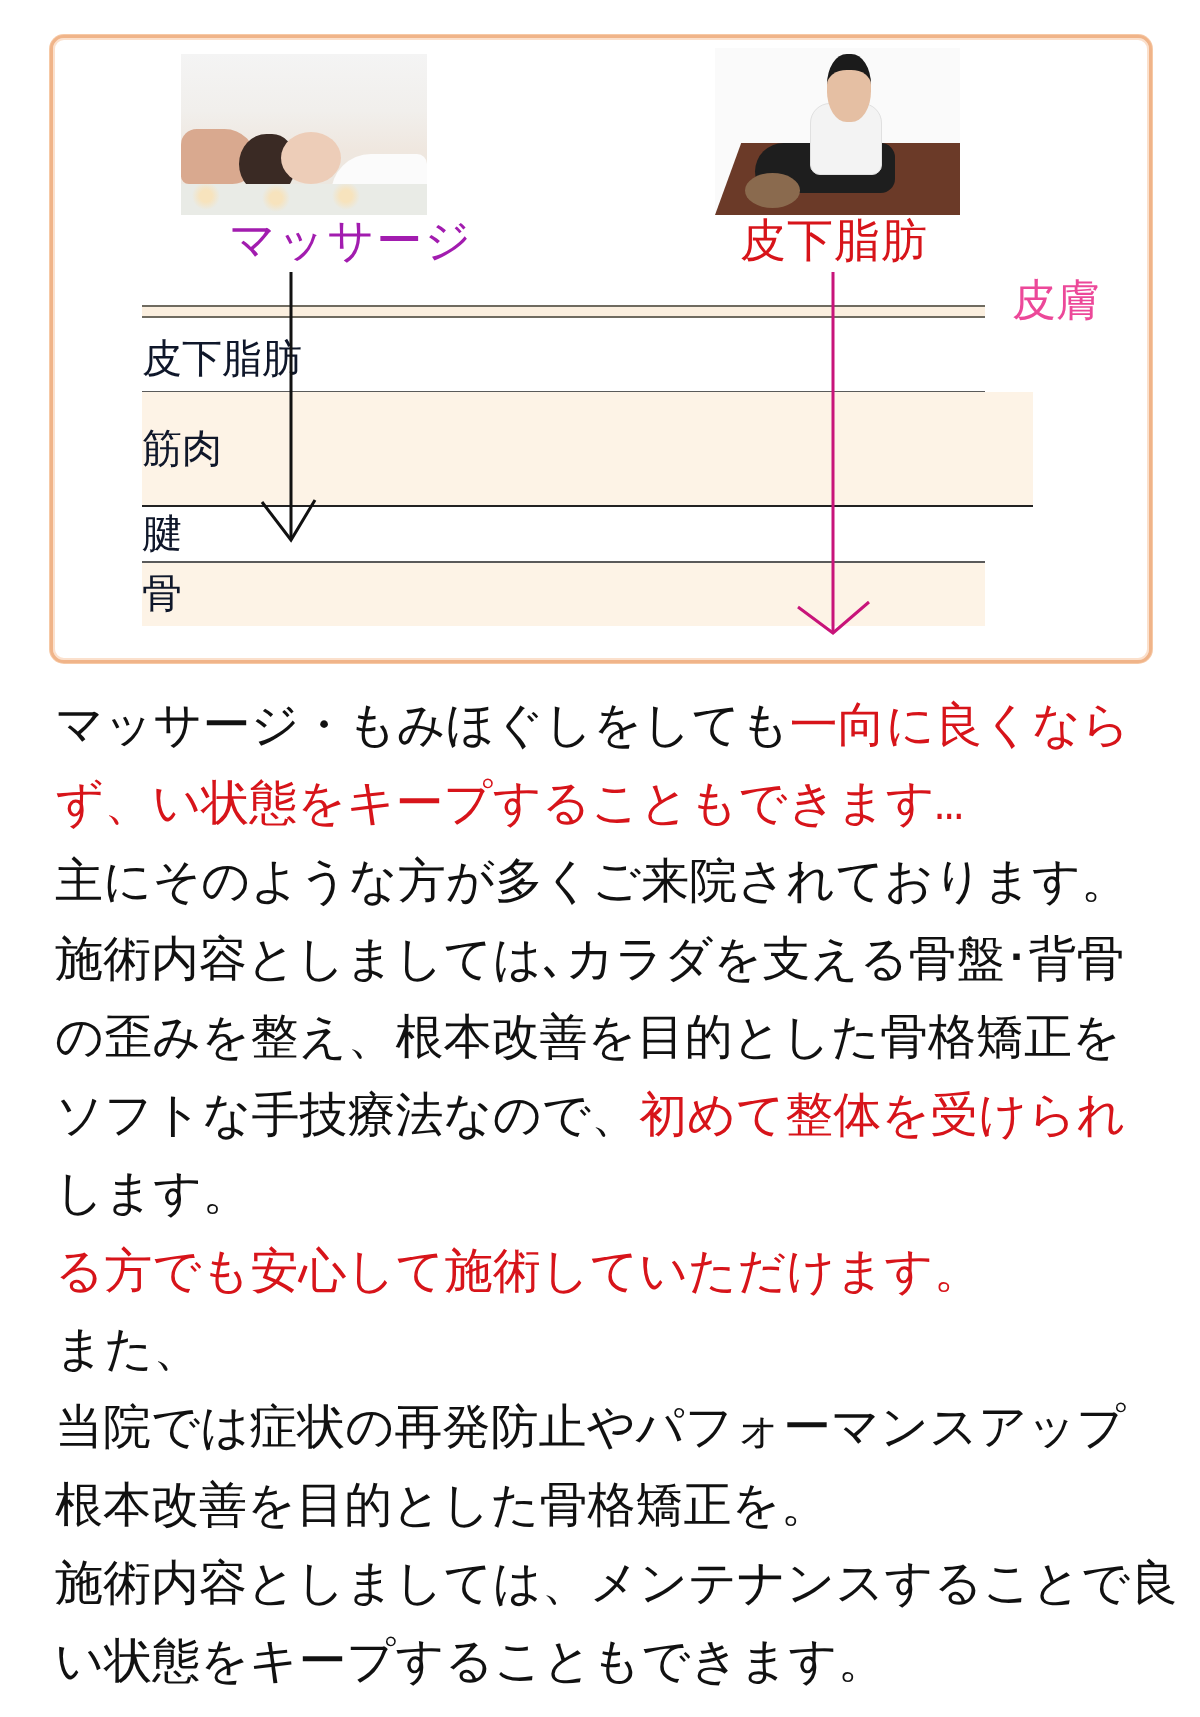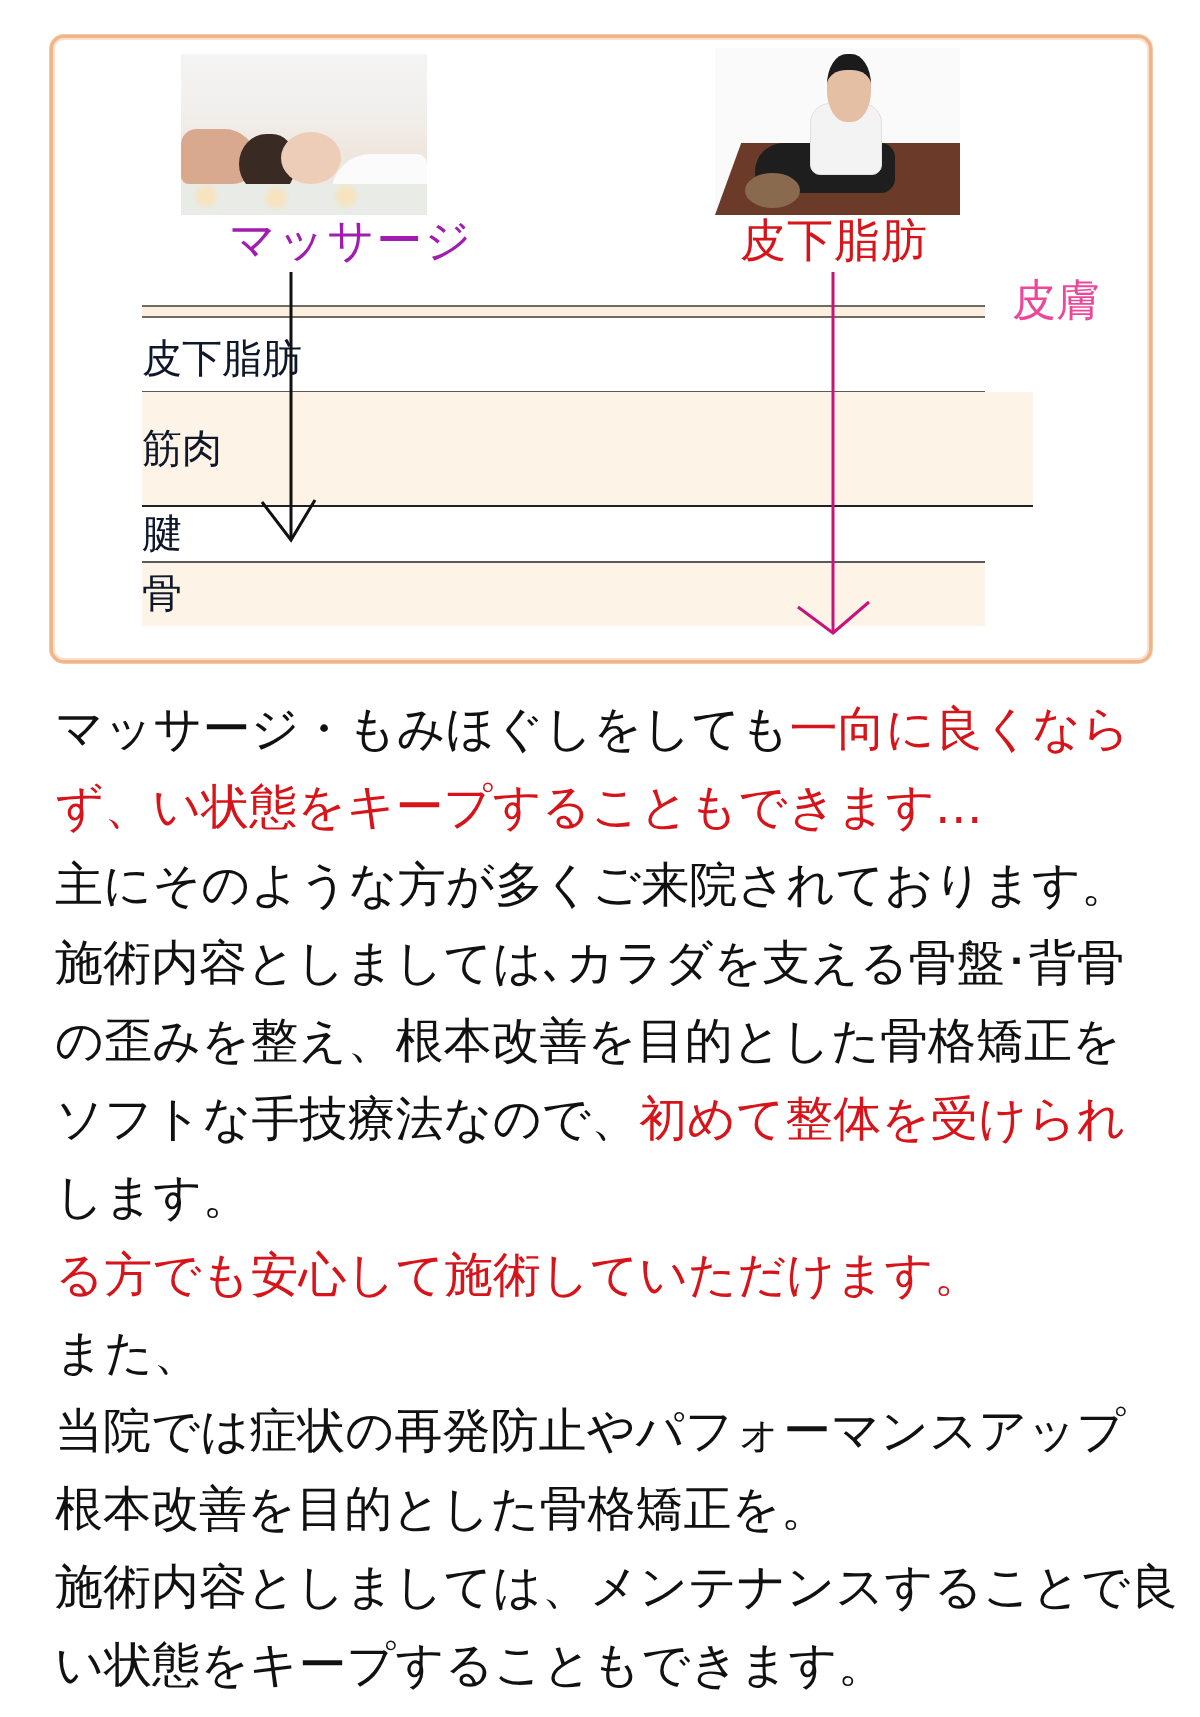--- a/index.html
+++ b/index.html
@@ -31,21 +31,21 @@
   .label-adjust { left: 740px; top: 217px; color: #d7141a; letter-spacing: 1px; }
   .layer { position: absolute; left: 142px; width: 843px; }
   .layer-skin { top: 305px; height: 9px; background: #fbefdf; border-top: 2px solid #6f6b60; border-bottom: 2px solid #6f6b60; }
   .layer-fat { top: 318px; height: 73px; background: #ffffff; border-bottom: 1px solid #5a5a5a; }
   .layer-muscle { top: 392px; height: 113px; background: #fdf3e6; border-bottom: 2px solid #222; padding-left: 48px; }
   .layer-tendon { top: 507px; height: 54px; background: #ffffff; border-bottom: 2px solid #5a5a5a; }
   .layer-bone { top: 563px; height: 63px; background: #fdf3e6; }
   .layer-text { position: absolute; left: 0; right: 0; text-align: left; font-size: 40px; color: #0f172a; line-height: 1; }
   .skin-label { position: absolute; left: 1012px; top: 278px; font-size: 44px; color: #ec4899; line-height: 1; }
   svg.arrows { position: absolute; left: 0; top: 0; width: 1200px; height: 700px; pointer-events: none; }
-  .body-text { position: absolute; left: 55px; top: 689px; width: 1110px; }
+  .body-text { position: absolute; left: 55px; top: 689px; width: 1110px; font-family: Liberation Mono, monospace; }
   .line { height: 78px; line-height: 78px; font-size: 48px; white-space: nowrap; color: #111; }
   .red { color: #d7141a; }
 </style>
 </head>
 <body>
 
 <div class="diagram-box"></div>
 
 <div class="photo photo-massage">
   <div class="hand"></div>

